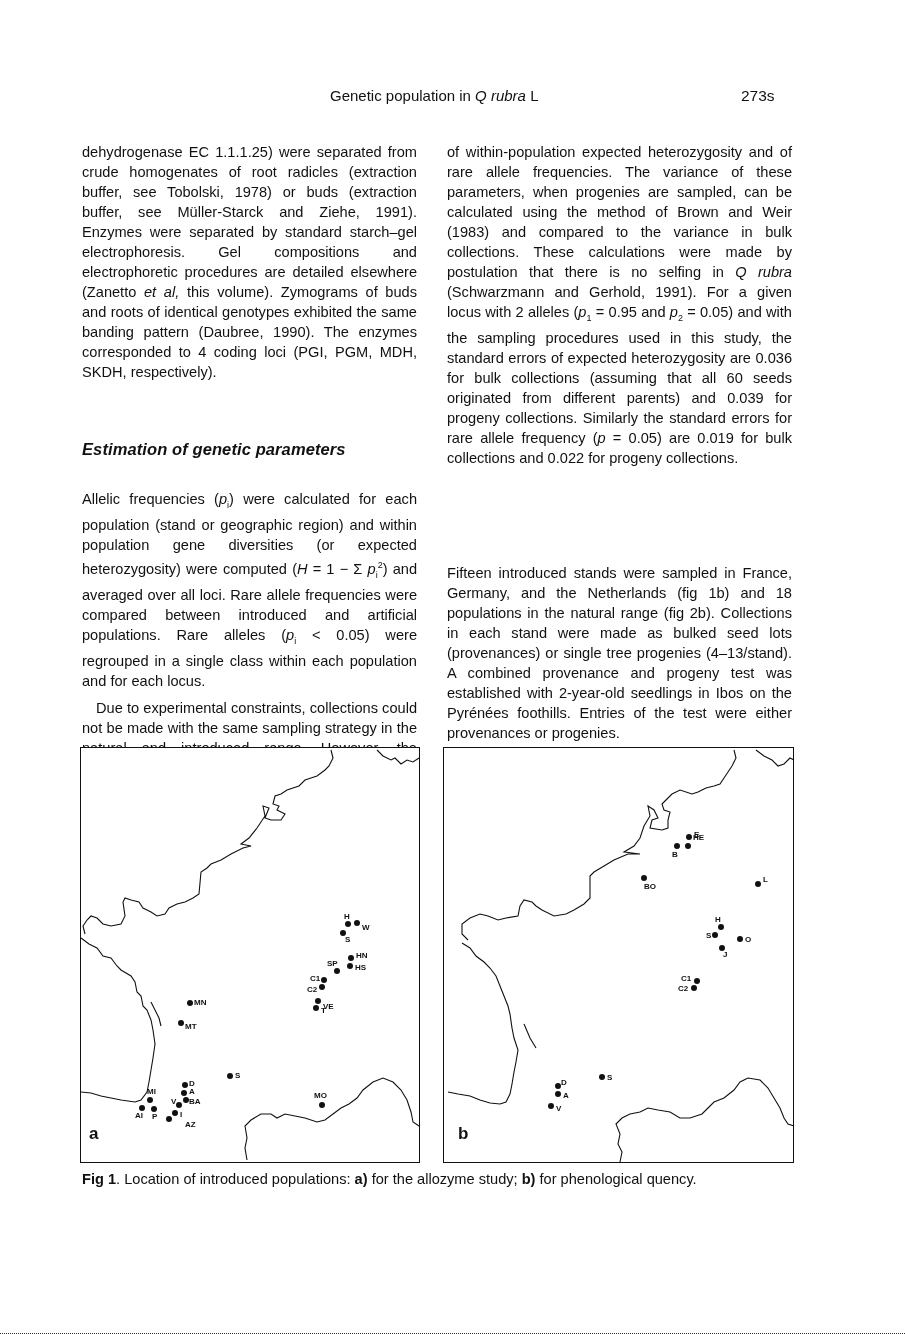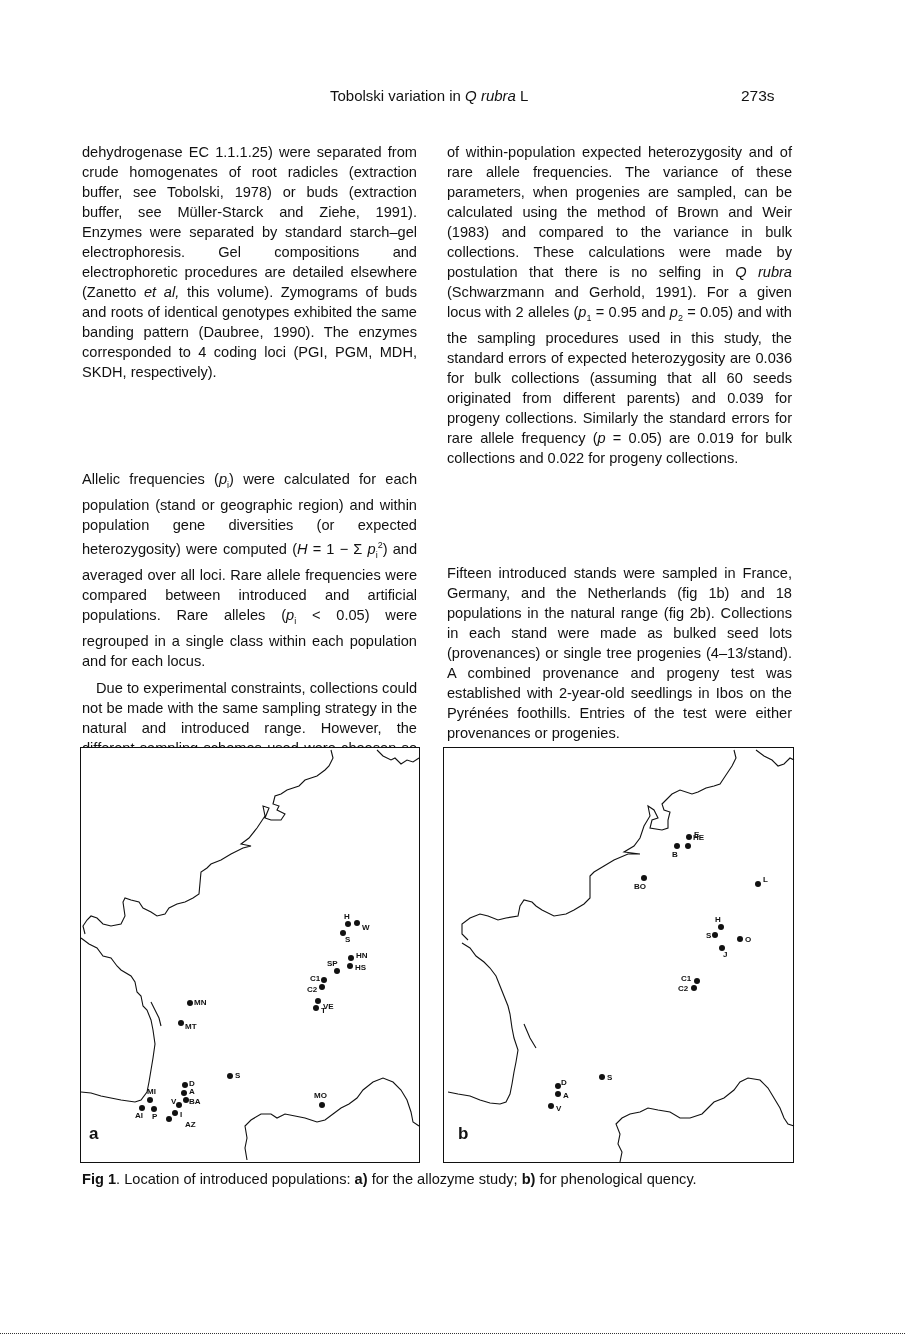--- a/index.html
+++ b/index.html
@@ -35,27 +35,28 @@
   .panel-letter { position: absolute; font-size: 17px; font-weight: bold; }
   .caption { position: absolute; left: 82px; top: 1171px; font-size: 14.6px; white-space: nowrap; }
   .caption b { font-weight: bold; }
   .bottom-rule { position: absolute; left: 0; bottom: 1px; width: 905px; height: 0;
                  border-top: 1px dotted #333; }
 </style>
 </head>
 <body>
 
 <div class="running-head">
-  <span class="running-title"><span>Tobolski variation in </span><i>Q rubra</i><span> L</span></span>
+  <span class="running-title"><span>Genetic population in </span><i>Q rubra</i><span> L</span></span>
   <span class="page-number">273s</span>
 </div>
 
 <div class="column col-left">
   <p><span>dehydrogenase EC 1.1.1.25) were separated from crude homogenates of root radicles (ex­traction buffer, see Tobolski, 1978) or buds (ex­traction buffer, see Müller-Starck and Ziehe, 1991). Enzymes were separated by standard starch–gel electrophoresis. Gel compositions and electrophoretic procedures are detailed elsewhere (Zanetto </span><i>et al,</i><span> this volume). Zymo­grams of buds and roots of identical genotypes exhibited the same banding pattern (Daubree, 1990). The enzymes corresponded to 4 coding loci (PGI, PGM, MDH, SKDH, respectively).</span></p>
   <div class="gap-a"></div>
+  <h3 class="section-heading">Estimation of genetic parameters</h3>
   <div class="gap-b"></div>
   <p><span>Allelic frequencies (</span><i>p</i><sub style="font-size:9px">i</sub><span>) were calculated for each population (stand or geographic region) and within population gene diversities (or expected heterozygosity) were computed (</span><i>H</i><span> = 1 − Σ </span><i>p</i><sub style="font-size:9px">i</sub><sup style="font-size:9px">2</sup><span>) and averaged over all loci. Rare allele frequen­cies were compared between introduced and artificial populations. Rare alleles (</span><i>p</i><sub style="font-size:9px">i</sub><span> &lt; 0.05) were regrouped in a single class within each population and for each locus.</span></p>
   <p class="indent" style="margin-top:7px">Due to experimental constraints, collections could not be made with the same sampling strat­egy in the natural and introduced range. How­ever, the different sampling schemes used were choosen so that they do not affect the precision</p>
 </div>
 
 <div class="column col-right">
   <p><span>of within-population expected heterozygosity and of rare allele frequencies. The variance of these parameters, when progenies are sampled, can be calculated using the method of Brown and Weir (1983) and compared to the variance in bulk collections. These calculations were made by postulation that there is no selfing in </span><i>Q rubra</i><span> (Schwarzmann and Gerhold, 1991). For a given locus with 2 alleles (</span><i>p</i><sub style="font-size:9px">1</sub><span> = 0.95 and </span><i>p</i><sub style="font-size:9px">2</sub><span> = 0.05) and with the sampling procedures used in this study, the standard errors of expected heterozygosity are 0.036 for bulk collections (as­suming that all 60 seeds originated from differ­ent parents) and 0.039 for progeny collections. Similarly the standard errors for rare allele fre­quency (</span><i>p</i><span> = 0.05) are 0.019 for bulk collections and 0.022 for progeny collections.</span></p>
   <div class="gap-c"></div>
   <div class="gap-d"></div>
   <p>Fifteen introduced stands were sampled in France, Germany, and the Netherlands (fig 1b) and 18 populations in the natural range (fig 2b). Collections in each stand were made as bulked seed lots (provenances) or single tree progenies (4–13/stand). A combined provenance and prog­eny test was established with 2-year-old seed­lings in Ibos on the Pyrénées foothills. Entries of the test were either provenances or progenies.</p>
@@ -133,21 +134,21 @@
     </g>
   </svg>
   <div id="map-b-sites">
       <span class="dot" style="left: 245px; top: 89px;"></span>
       <span class="dot-label" style="left: 250px; top: 83px;">E</span>
       <span class="dot" style="left: 244px; top: 98px;"></span>
       <span class="dot-label" style="left: 249px; top: 86px;">HE</span>
       <span class="dot" style="left: 233px; top: 98px;"></span>
       <span class="dot-label" style="left: 228px; top: 103px;">B</span>
       <span class="dot" style="left: 200px; top: 130px;"></span>
-      <span class="dot-label" style="left: 190px; top: 135px;">BO</span>
+      <span class="dot-label" style="left: 200px; top: 135px;">BO</span>
       <span class="dot" style="left: 314px; top: 136px;"></span>
       <span class="dot-label" style="left: 319px; top: 128px;">L</span>
       <span class="dot" style="left: 277px; top: 179px;"></span>
       <span class="dot-label" style="left: 271px; top: 168px;">H</span>
       <span class="dot" style="left: 271px; top: 187px;"></span>
       <span class="dot-label" style="left: 262px; top: 184px;">S</span>
       <span class="dot" style="left: 296px; top: 191px;"></span>
       <span class="dot-label" style="left: 301px; top: 188px;">O</span>
       <span class="dot" style="left: 278px; top: 200px;"></span>
       <span class="dot-label" style="left: 279px; top: 203px;">J</span>

